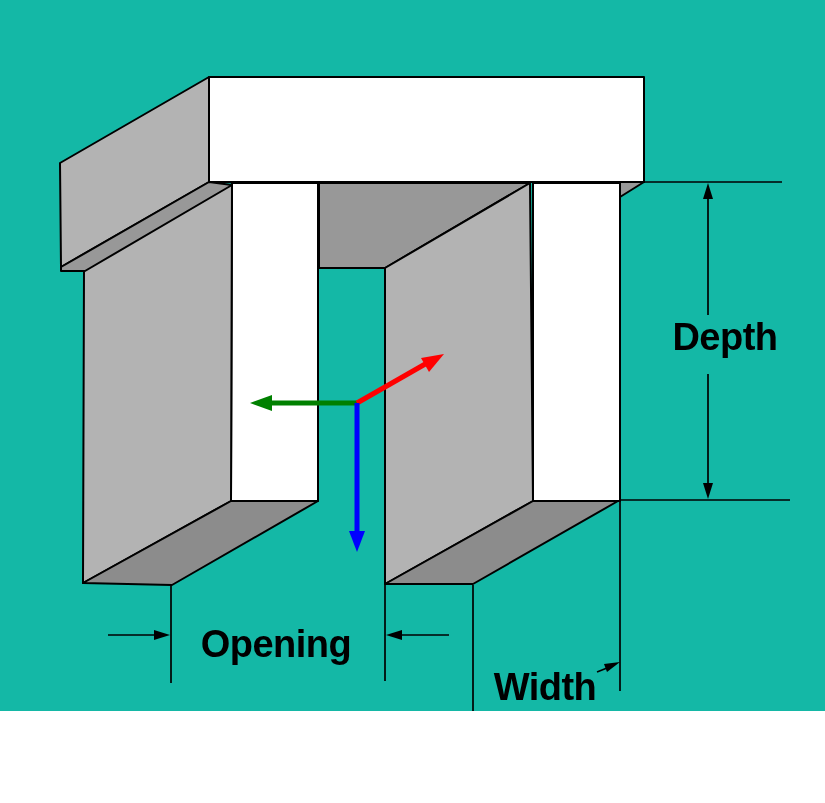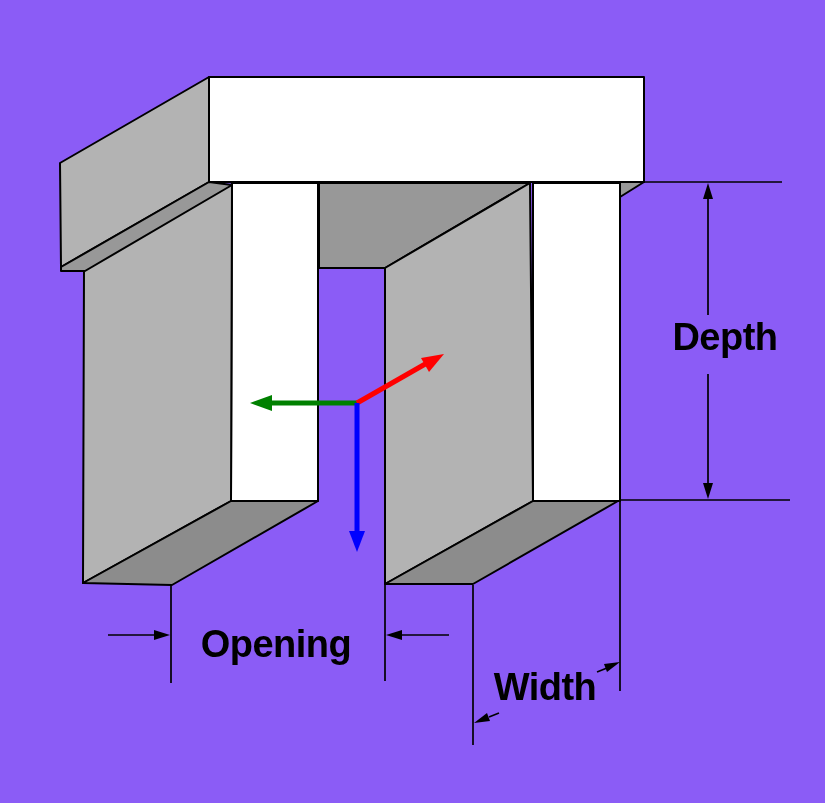--- a/index.html
+++ b/index.html
@@ -1,19 +1,19 @@
 <!DOCTYPE html>
 <html><head>
 <meta charset="utf-8">
 <style>
   html,body { margin:0; padding:0; background:#ffffff; }
   .canvas {
     position:relative;
-    width:825px; height:803px;
-    background:#8b5cf6;
+    width:825px; height:711px;
+    background:#14b8a6;
     font-family:"Liberation Sans", sans-serif;
     overflow:hidden;
   }
   svg { position:absolute; left:0; top:0; display:block; }
   .outline { stroke:#000000; stroke-width:2; stroke-linejoin:round; }
   .dimline { stroke:#000000; stroke-width:1.7; fill:none; }
   .extline { stroke:#000000; stroke-width:1.7; fill:none; }
   .axisline { fill:none; stroke-width:5; stroke-linecap:butt; }
   .dim-label {
     font-family:"Liberation Sans", sans-serif;

